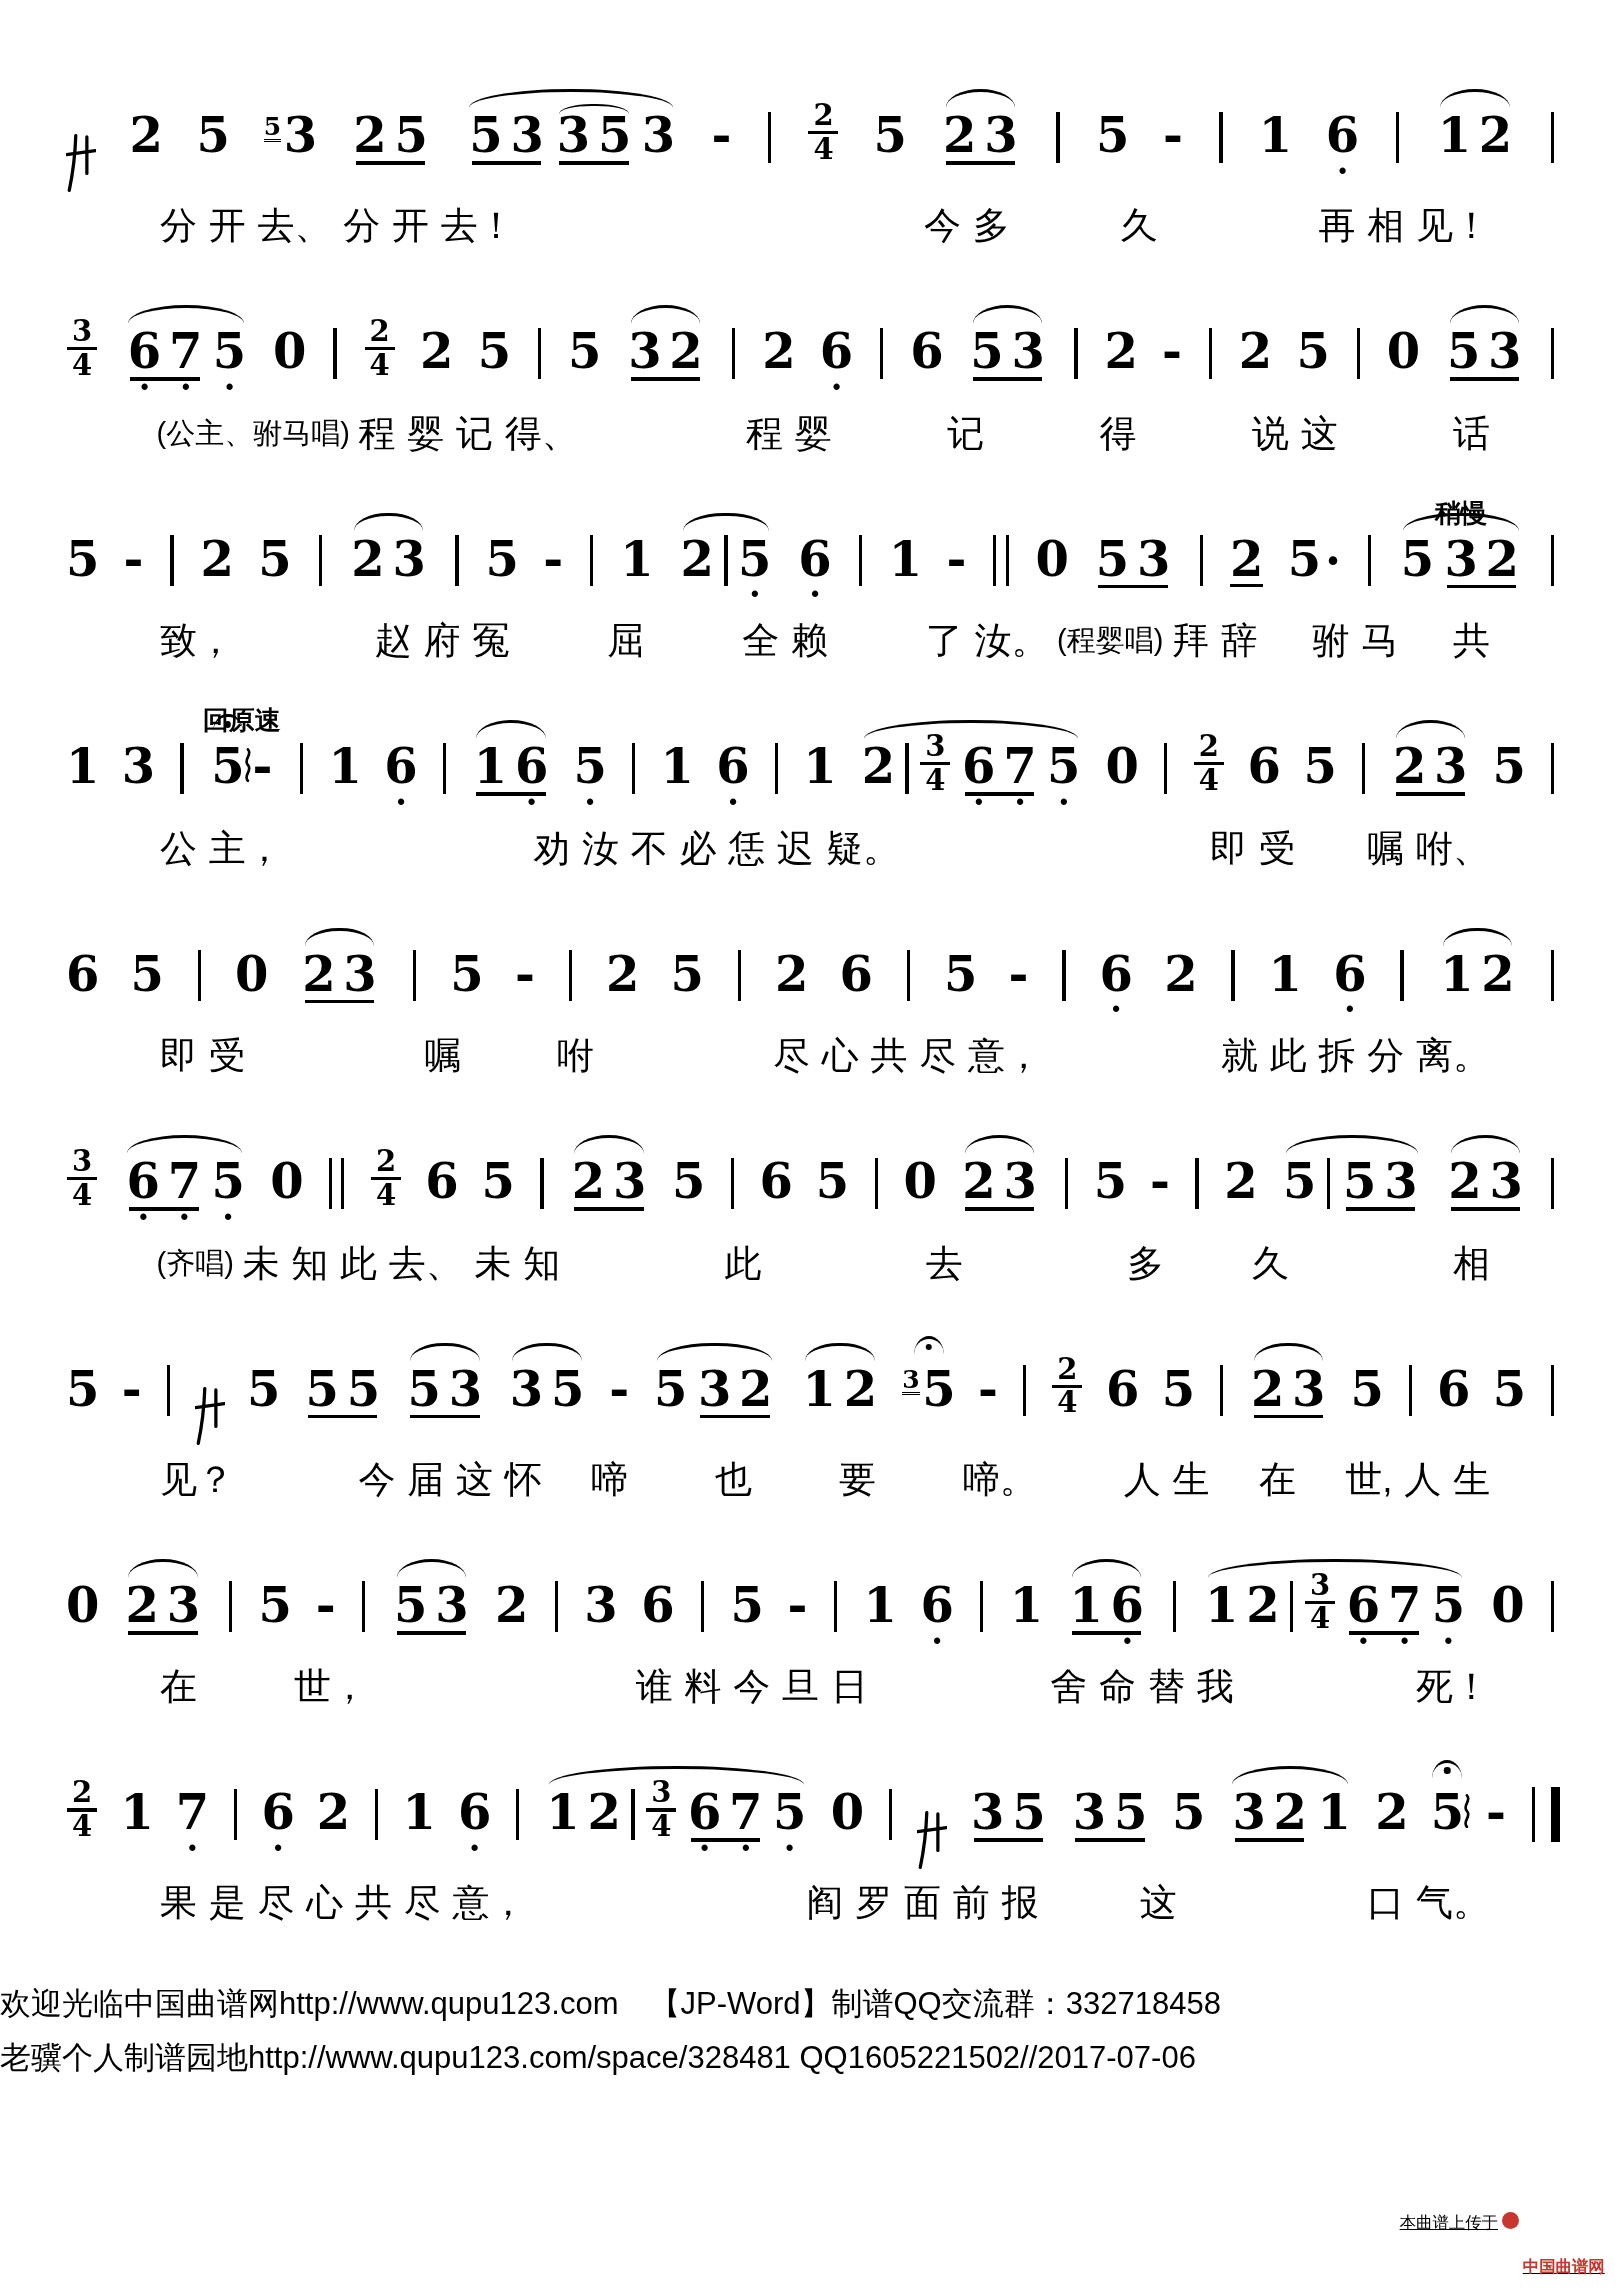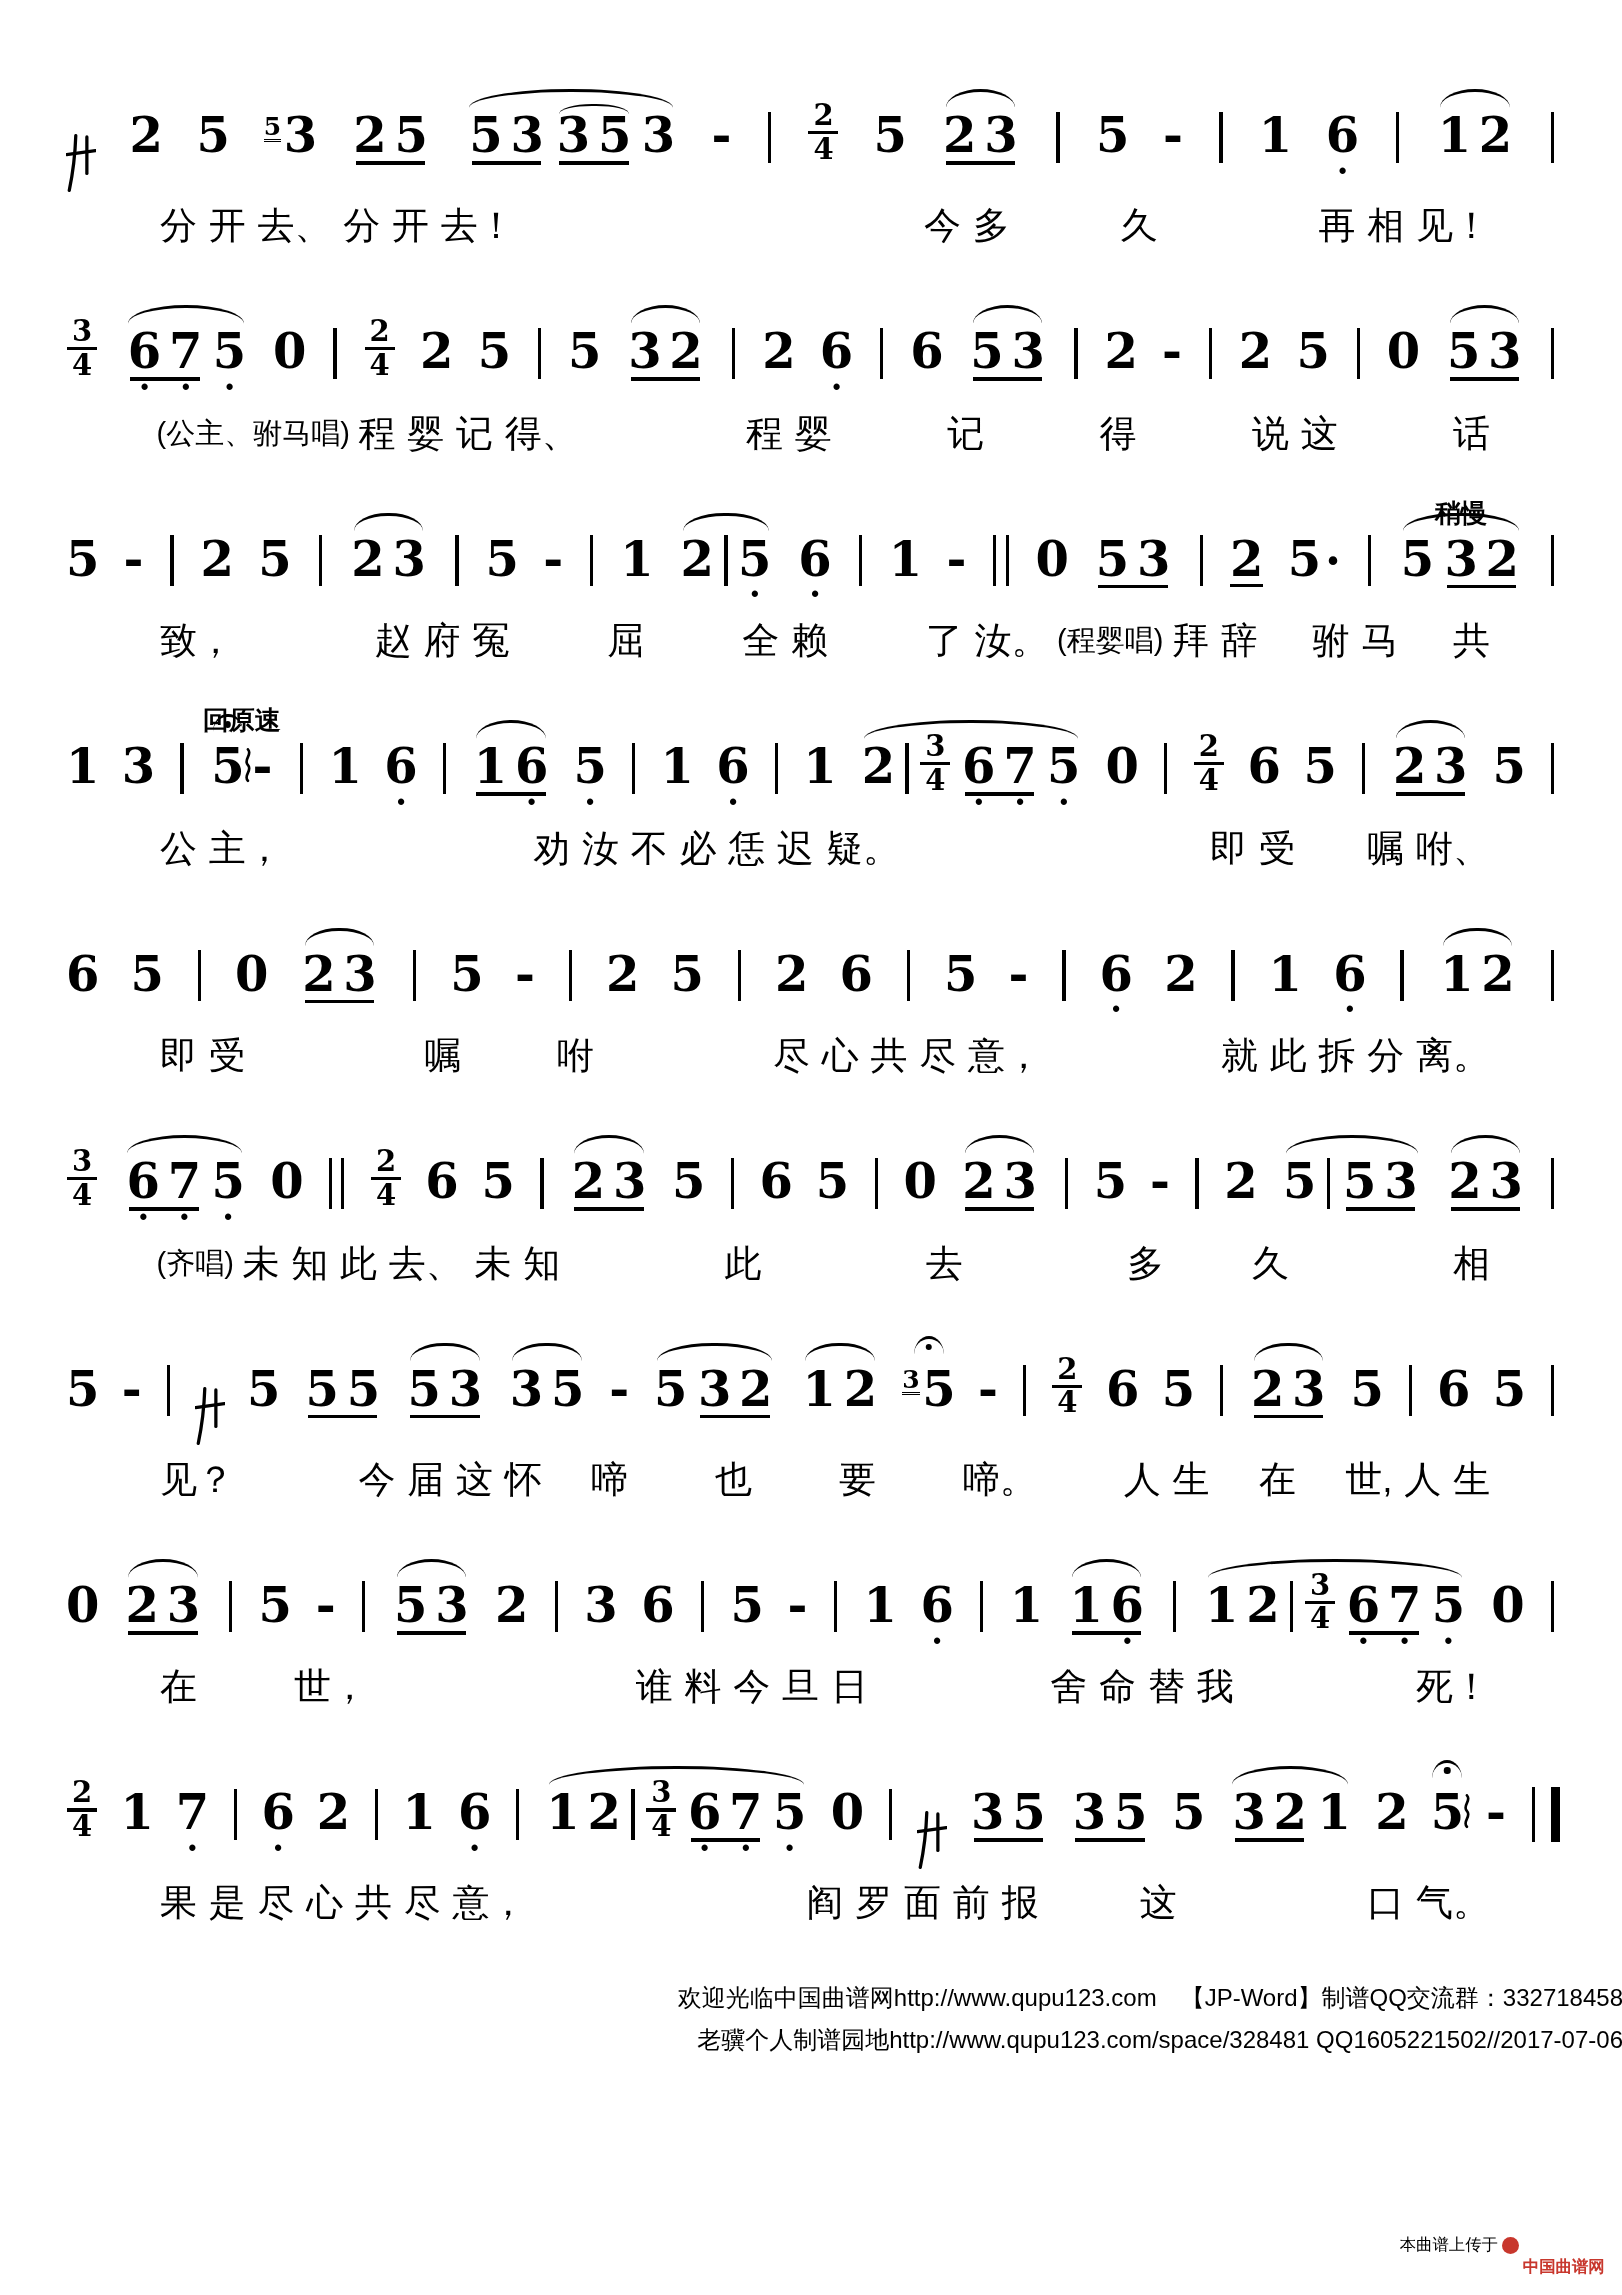--- a/index.html
+++ b/index.html
@@ -36,23 +36,23 @@
   .fm{position:absolute;top:-1.3px;left:50%;transform:translateX(-50%);width:30px;height:15.7px;
       border-top:3.9px solid #000;border-radius:50% 50% 0 0 / 100% 100% 0 0;}
   .fm::after{content:"";position:absolute;left:50%;top:4.6px;transform:translateX(-50%);
       width:6.5px;height:6.5px;background:#000;border-radius:50%;}
   .wv{position:absolute;right:-9.2px;top:33px;}
   .free{margin:23.6px 3.9px 0 3.9px;flex:0 0 auto;}
   .lyrics{display:flex;align-items:baseline;margin:10.5px 65px 0 92px;font-size:37px;line-height:47px;}
   .syl{flex:0 0 auto;padding:0 5.9px;}
   .lbl{font-size:29px;align-self:center;white-space:nowrap;padding:0 2.6px;flex:0 0 auto;}
   .lsp{display:inline-block;}
-  .credits{text-align:right;font-size:24px;line-height:1.72;margin-top:22px;}
+  .credits{text-align:left;font-size:31px;line-height:1.72;margin-top:22px;}
   .doc-label{text-align:right;font-size:29.4px;margin:77px 111px 0 0;}
-  .watermark{position:absolute;right:18.3px;bottom:17px;font-size:16.4px;display:flex;align-items:center;gap:3.9px;}
+  .watermark{position:absolute;right:18.3px;bottom:17px;font-size:16.4px;display:flex;gap:3.9px;text-decoration:underline;}
   .wm-site{font-weight:bold;}
   .wm-logo{display:inline-block;width:17px;height:17px;border-radius:50%;position:relative;}
 </style>
 </head>
 <body>
 
 <div class="page">
   <div class="score" id="score">
       <div class="system">
         <div class="notes">

